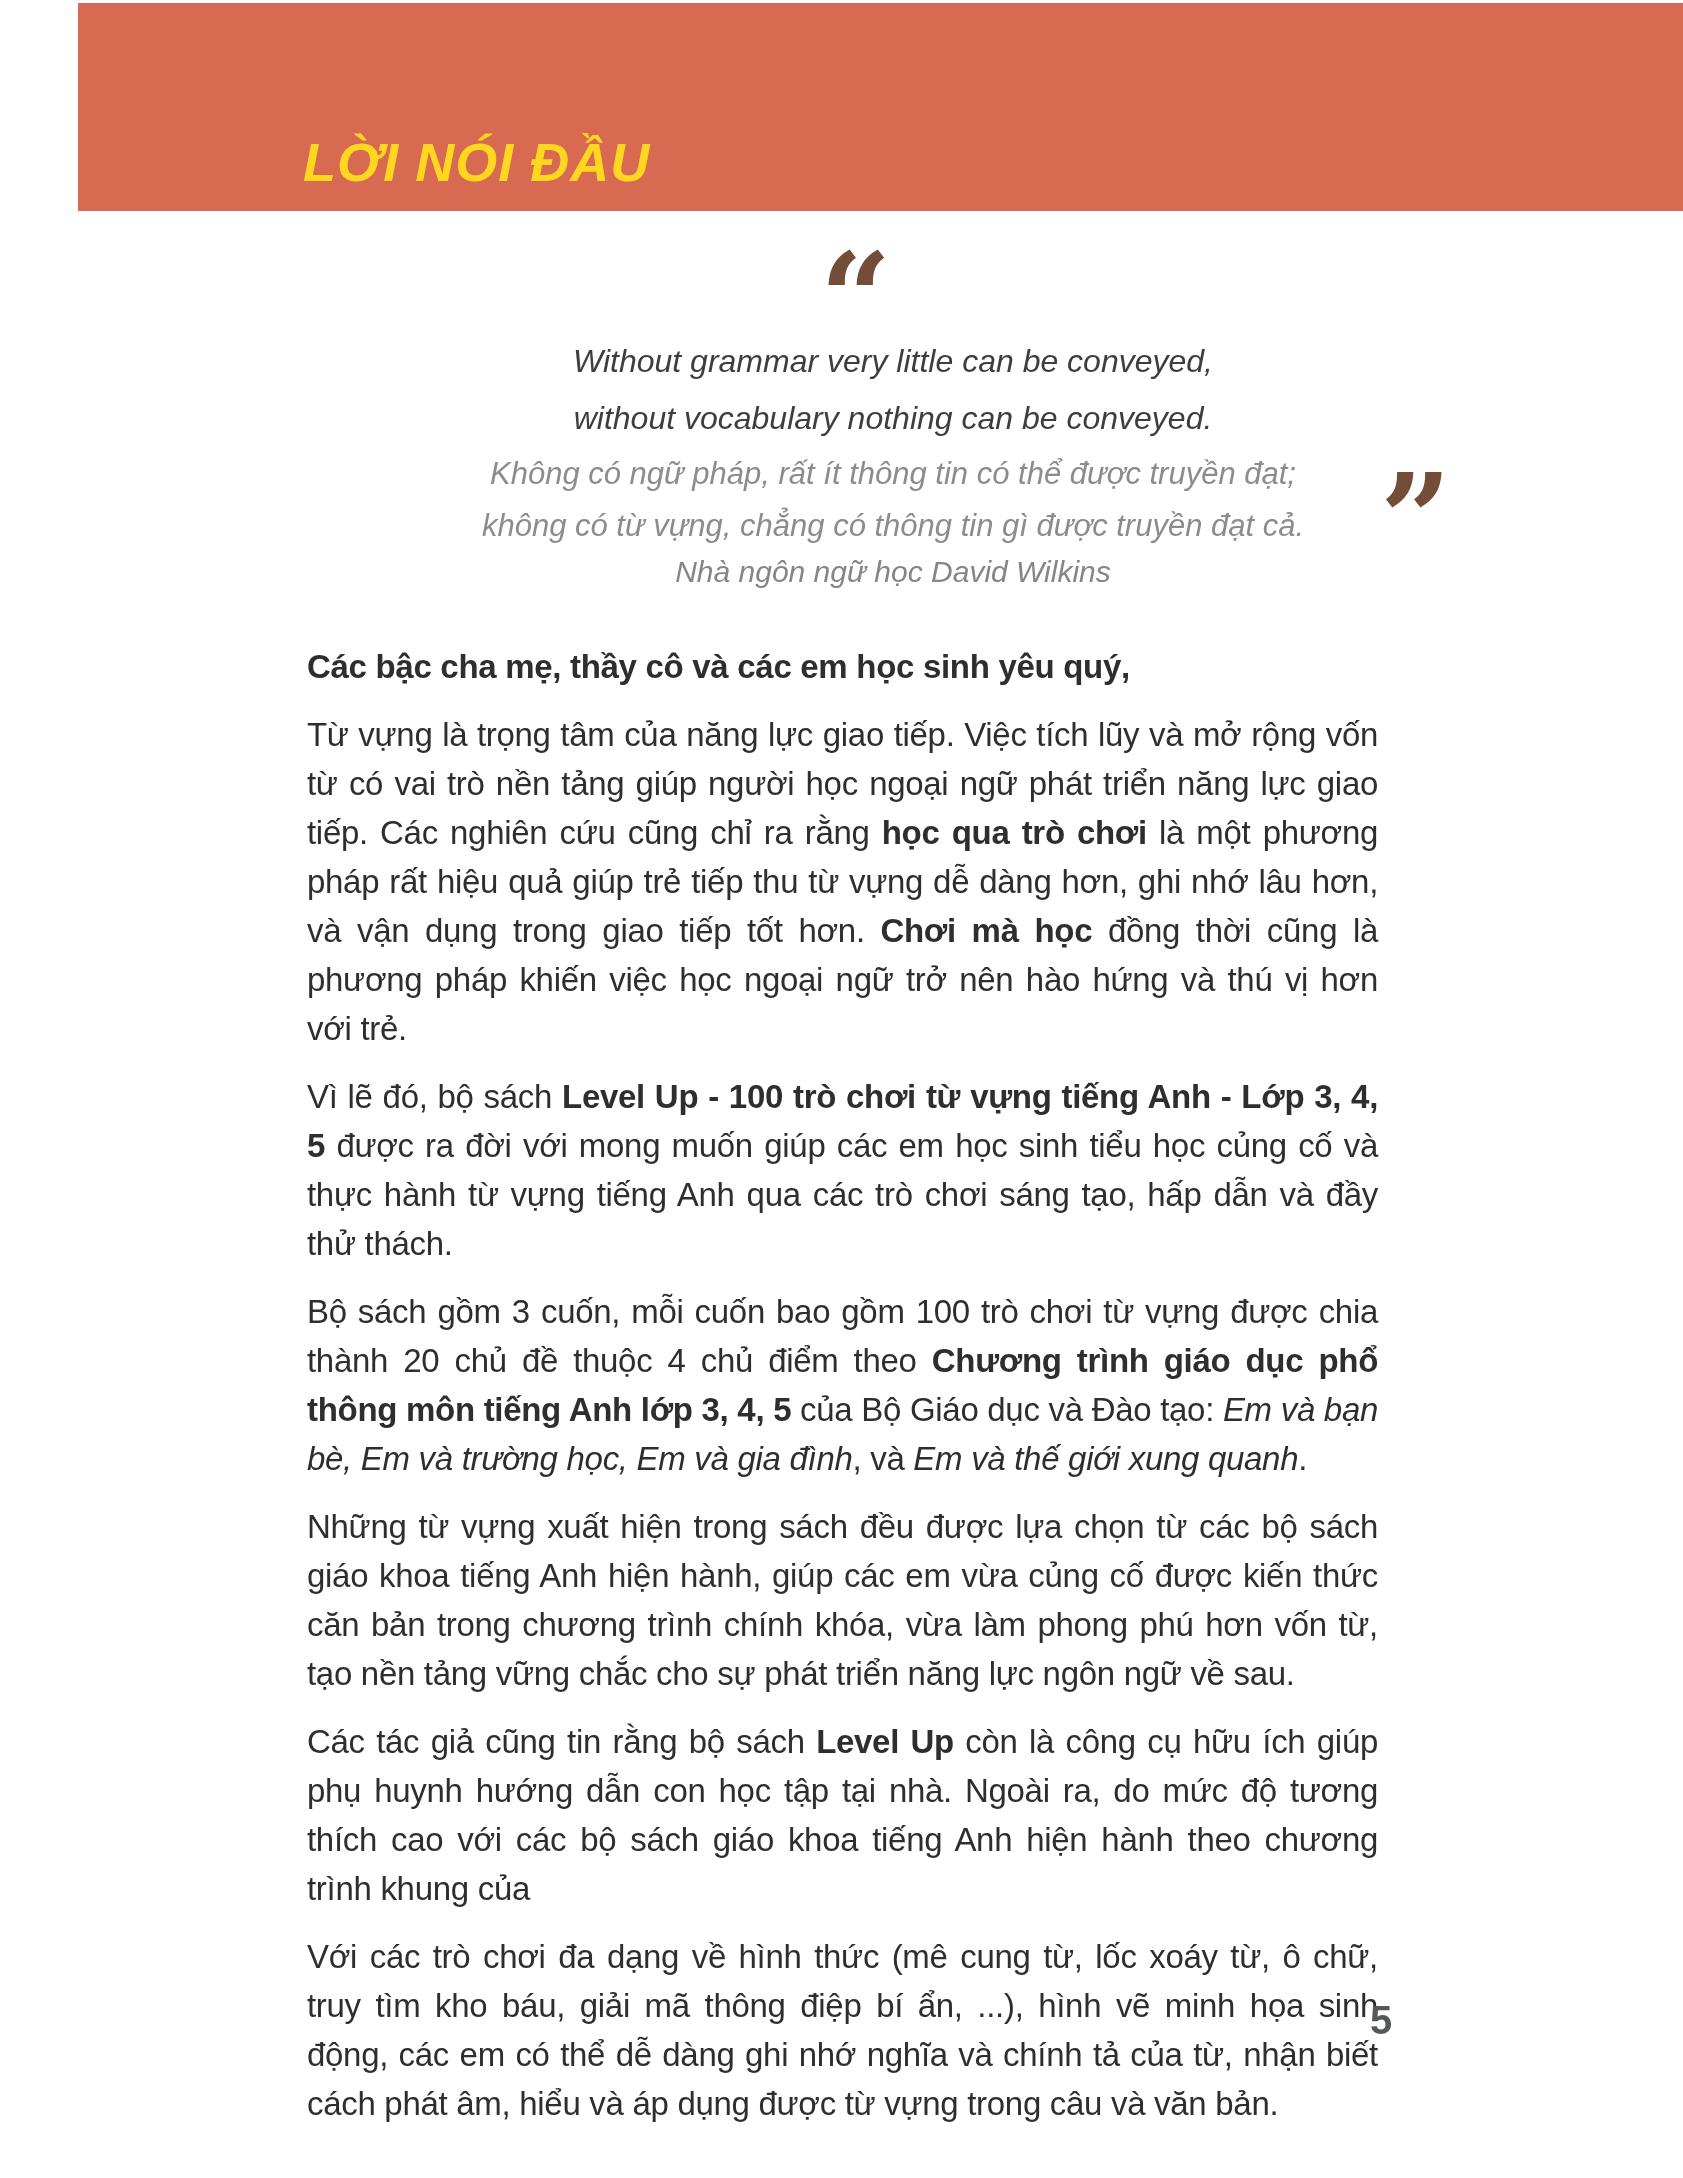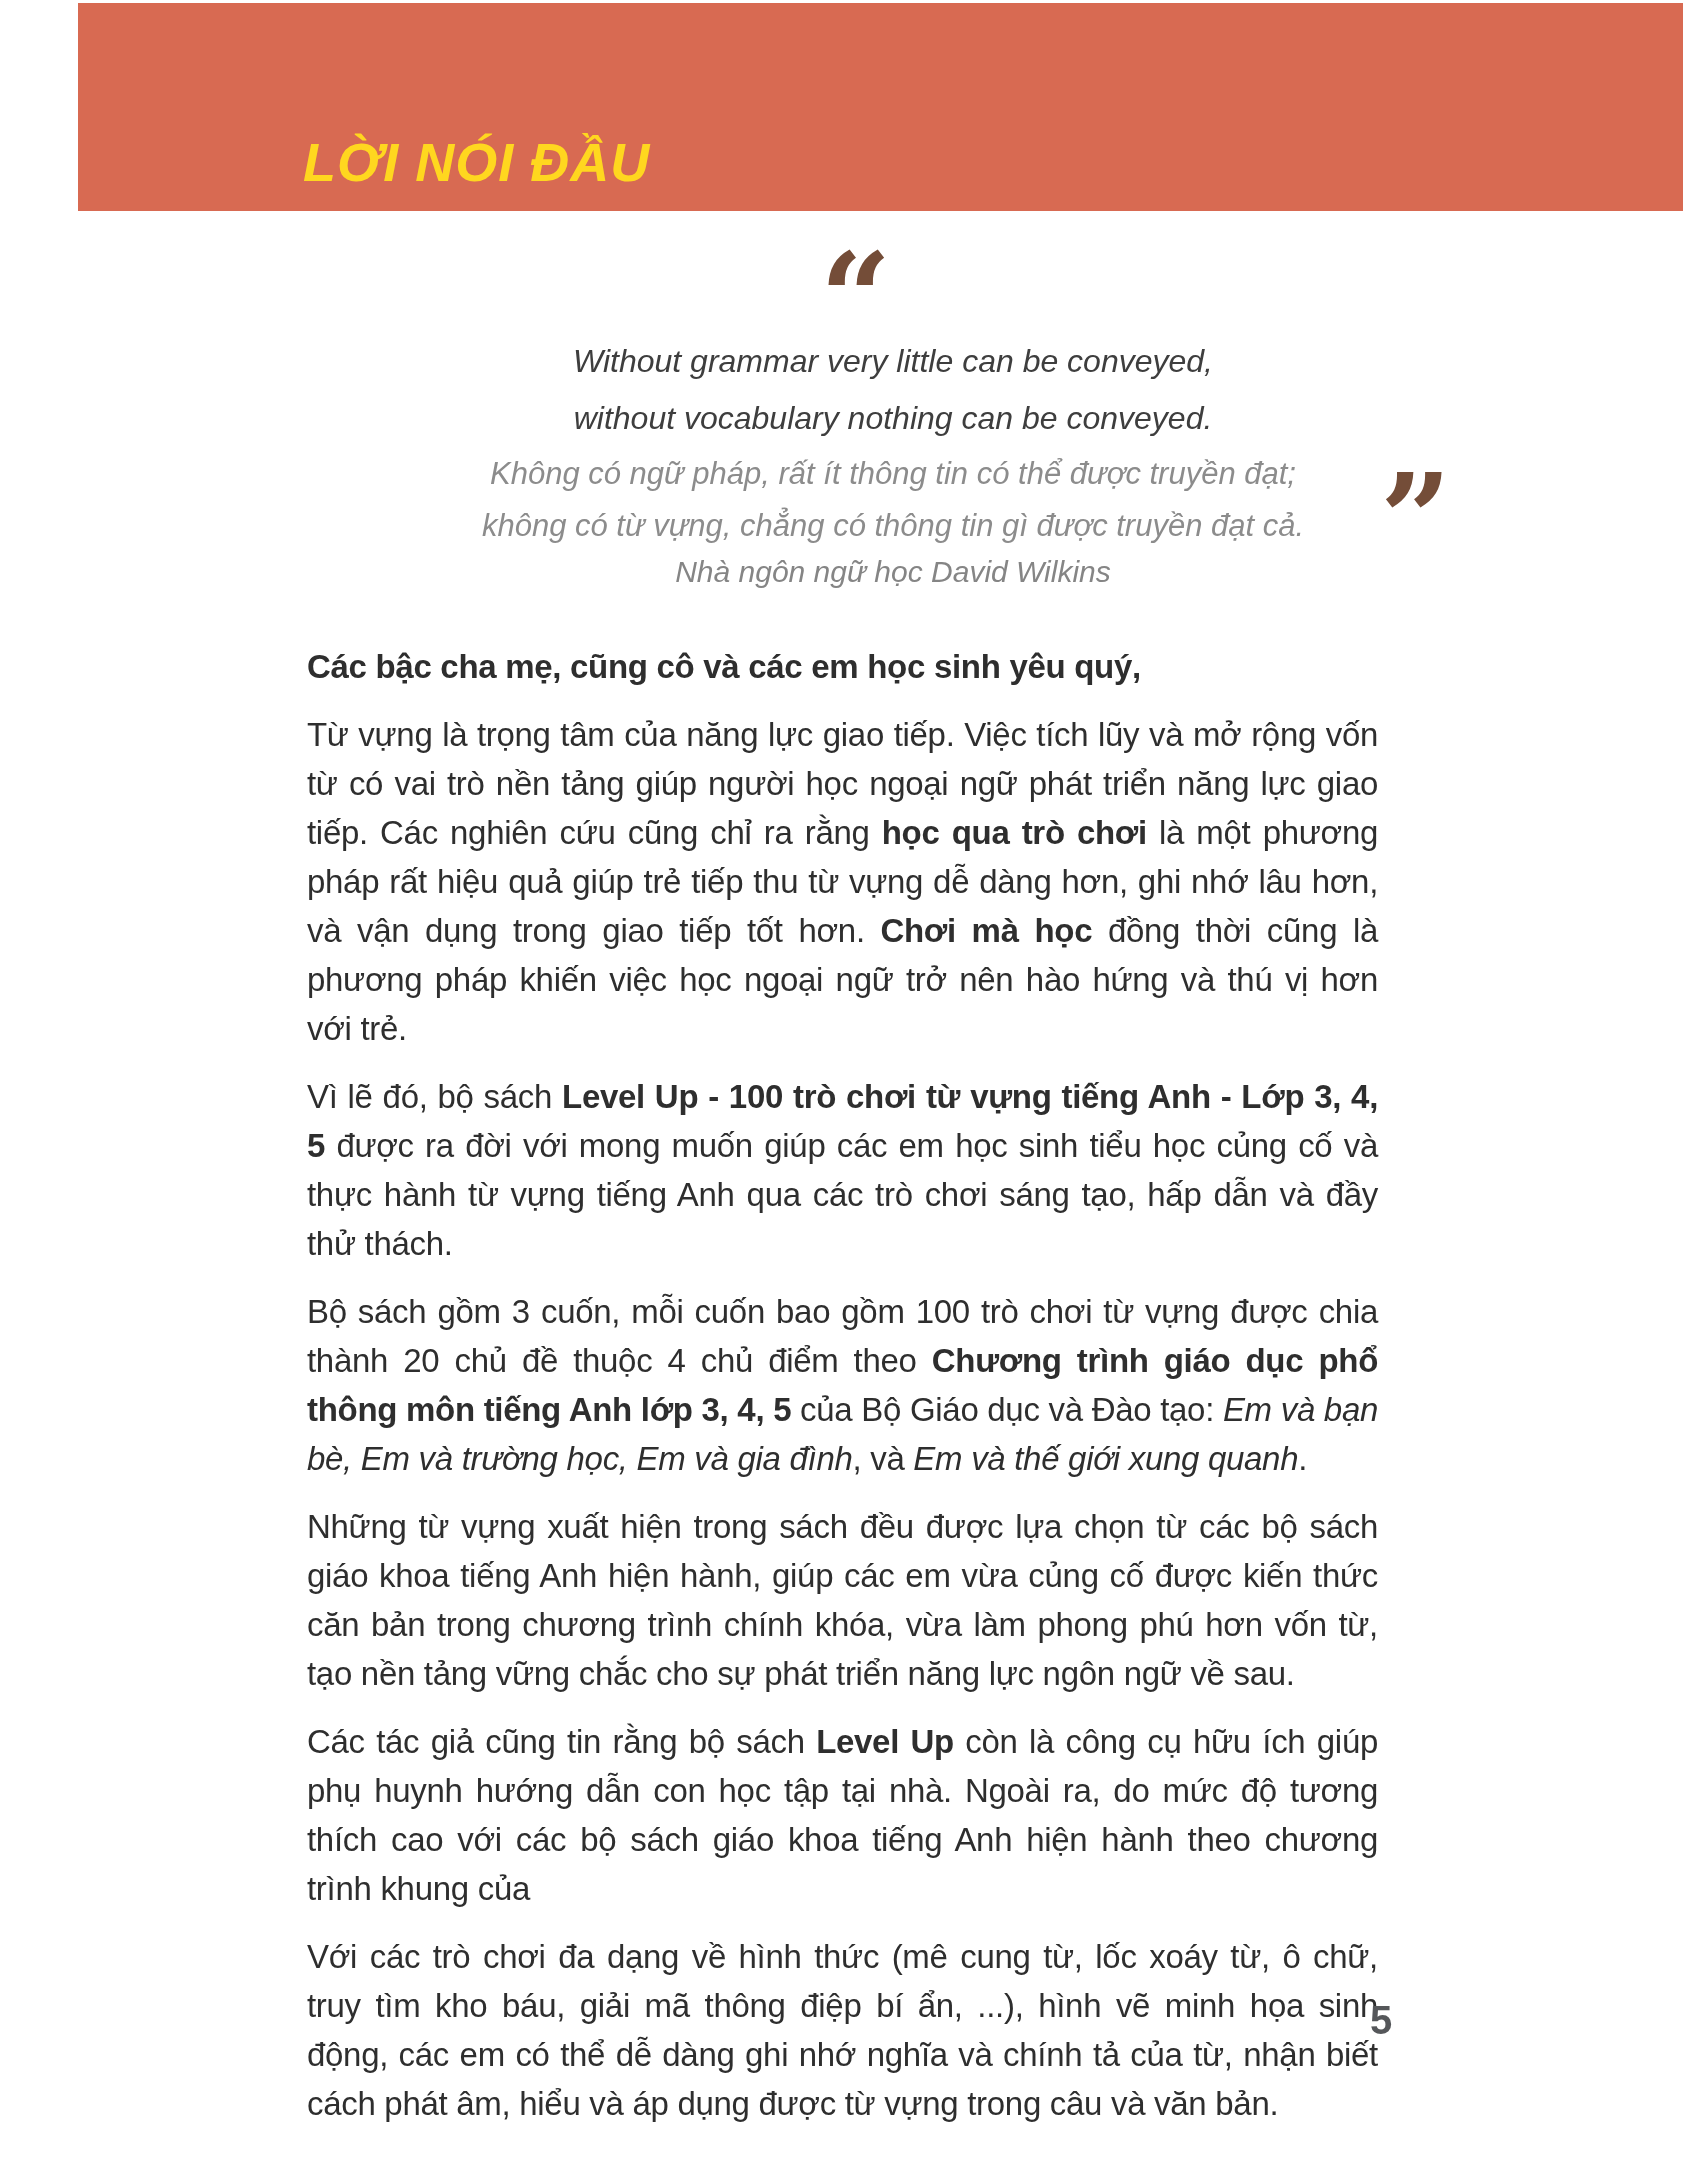--- a/index.html
+++ b/index.html
@@ -130,21 +130,21 @@
     <div class="quote-en">Without grammar very little can be conveyed,</div>
     <div class="quote-en">without vocabulary nothing can be conveyed.</div>
     <div class="quote-vi">Không có ngữ pháp, rất ít thông tin có thể được truyền đạt;</div>
     <div class="quote-vi">không có từ vựng, chẳng có thông tin gì được truyền đạt cả.</div>
     <div class="quote-attribution">Nhà ngôn ngữ học David Wilkins</div>
   </section>
 
   <div class="quote-close">”</div>
 
   <section class="body-block">
-    <p class="salutation">Các bậc cha mẹ, cũng cô và các em học sinh yêu quý,</p>
+    <p class="salutation">Các bậc cha mẹ, thầy cô và các em học sinh yêu quý,</p>
     <p><span>Từ vựng là trọng tâm của năng lực giao tiếp. Việc tích lũy và mở rộng vốn từ có vai trò nền tảng giúp người học ngoại ngữ phát triển năng lực giao tiếp. Các nghiên cứu cũng chỉ ra rằng </span><span class="b">học qua trò chơi</span><span> là một phương pháp rất hiệu quả giúp trẻ tiếp thu từ vựng dễ dàng hơn, ghi nhớ lâu hơn, và vận dụng trong giao tiếp tốt hơn. </span><span class="b">Chơi mà học</span><span> đồng thời cũng là phương pháp khiến việc học ngoại ngữ trở nên hào hứng và thú vị hơn với trẻ.</span></p>
     <p><span>Vì lẽ đó, bộ sách </span><span class="b">Level Up - 100 trò chơi từ vựng tiếng Anh - Lớp 3, 4, 5</span><span> được ra đời với mong muốn giúp các em học sinh tiểu học củng cố và thực hành từ vựng tiếng Anh qua các trò chơi sáng tạo, hấp dẫn và đầy thử thách.</span></p>
     <p><span>Bộ sách gồm 3 cuốn, mỗi cuốn bao gồm 100 trò chơi từ vựng được chia thành 20 chủ đề thuộc 4 chủ điểm theo </span><span class="b">Chương trình giáo dục phổ thông môn tiếng Anh lớp 3, 4, 5</span><span> của Bộ Giáo dục và Đào tạo: </span><span class="i">Em và bạn bè, Em và trường học, Em và gia đình</span><span>, và </span><span class="i">Em và thế giới xung quanh</span><span>.</span></p>
     <p><span>Những từ vựng xuất hiện trong sách đều được lựa chọn từ các bộ sách giáo khoa tiếng Anh hiện hành, giúp các em vừa củng cố được kiến thức căn bản trong chương trình chính khóa, vừa làm phong phú hơn vốn từ, tạo nền tảng vững chắc cho sự phát triển năng lực ngôn ngữ về sau.</span></p>
     <p><span>Các tác giả cũng tin rằng bộ sách </span><span class="b">Level Up</span><span> còn là công cụ hữu ích giúp phụ huynh hướng dẫn con học tập tại nhà. Ngoài ra, do mức độ tương thích cao với các bộ sách giáo khoa tiếng Anh hiện hành theo chương trình khung của</span></p>
     <p><span>Với các trò chơi đa dạng về hình thức (mê cung từ, lốc xoáy từ, ô chữ, truy tìm kho báu, giải mã thông điệp bí ẩn, ...), hình vẽ minh họa sinh động, các em có thể dễ dàng ghi nhớ nghĩa và chính tả của từ, nhận biết cách phát âm, hiểu và áp dụng được từ vựng trong câu và văn bản.</span></p>
   </section>
 
   <div class="page-number">5</div>
 

